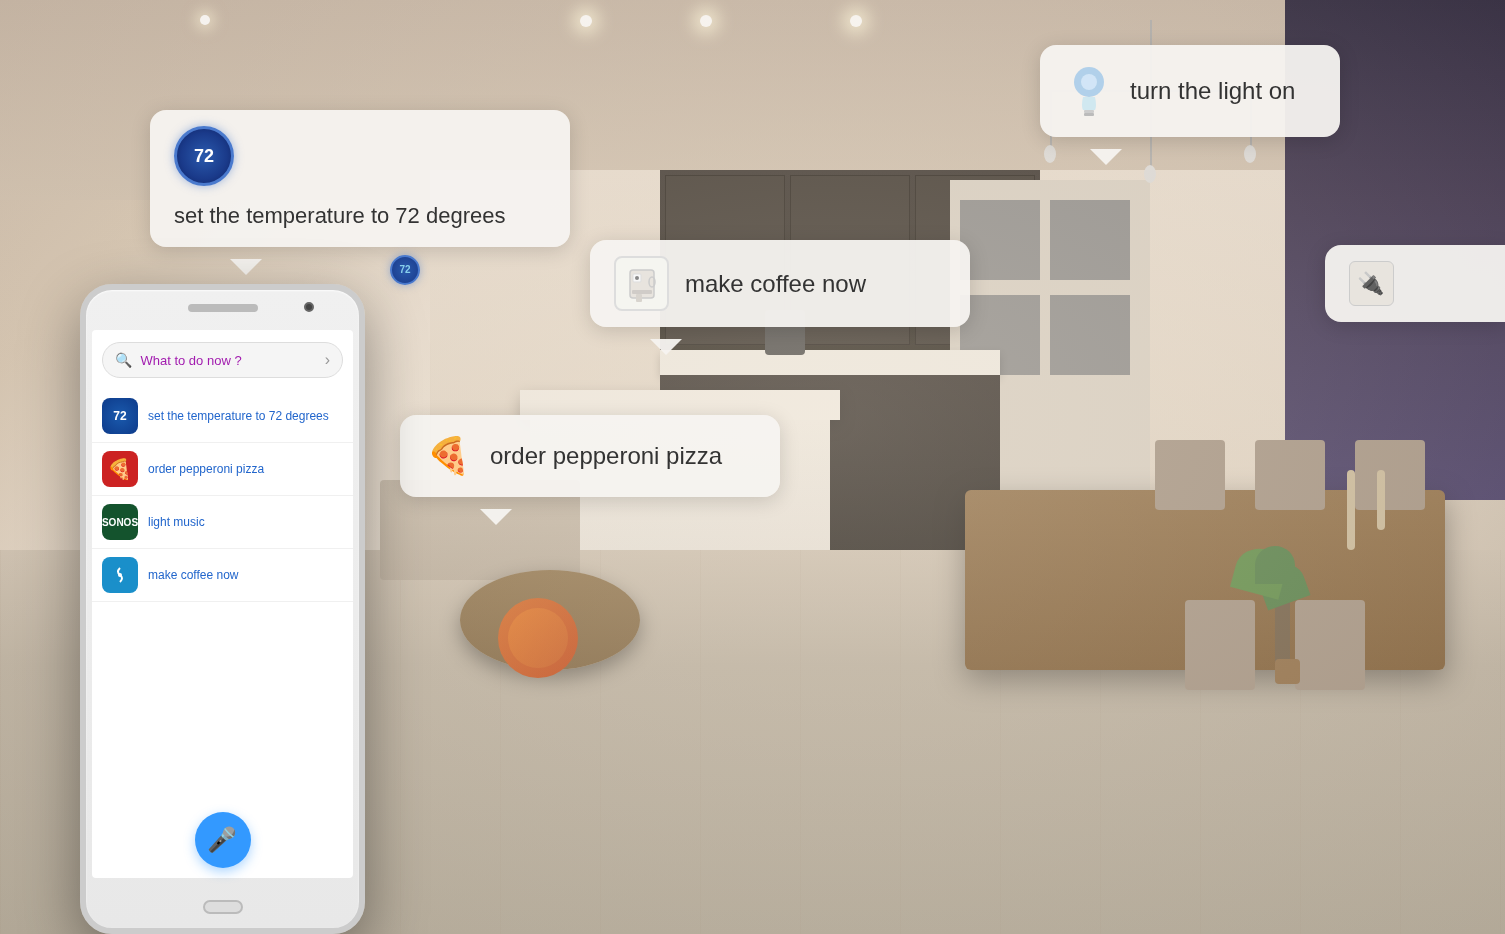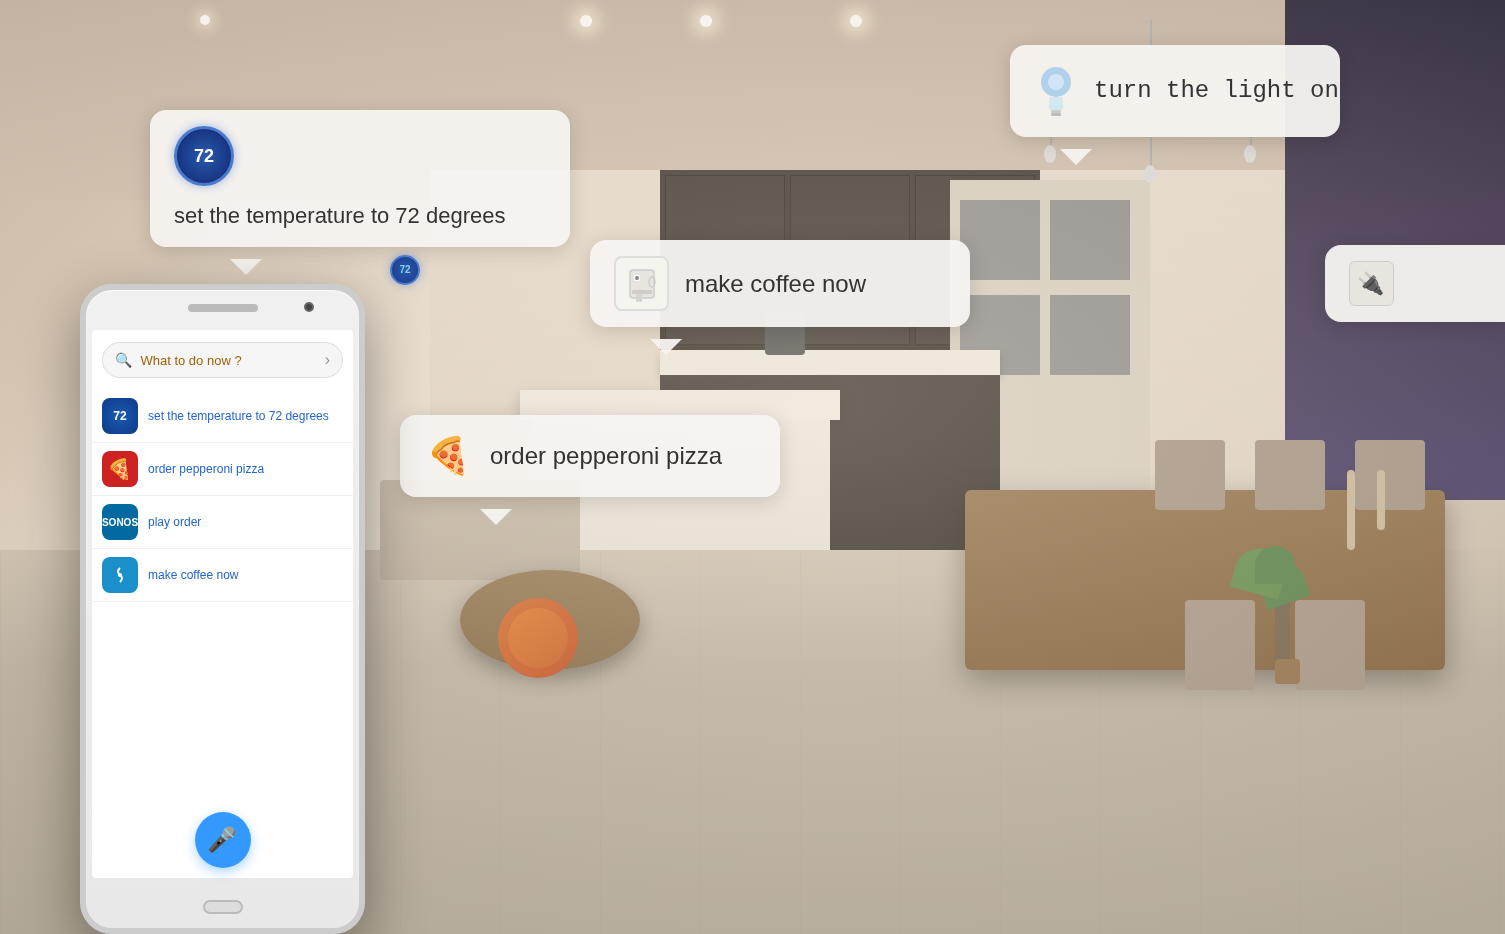--- a/index.html
+++ b/index.html
@@ -56,22 +56,21 @@
     }
 
     .bubble-temp::after {
       bottom: -28px; left: 80px;
       border-top-color: rgba(245, 243, 240, 0.95);
       border-bottom: none;
     }
 
     .bubble-light {
       top: 45px; right: 165px;
-      width: 330px;
-      font-family: Liberation Mono, monospace;
+      width: 300px;
     }
 
     .bubble-light::after {
       bottom: -28px; left: 50px;
       border-top-color: rgba(245, 243, 240, 0.95);
       border-bottom: none;
     }
 
     .bubble-coffee {
       top: 240px; left: 590px;
@@ -205,21 +204,21 @@
       border: 1px solid #ddd;
       gap: 8px;
     }
 
     .search-icon {
       color: #999;
       font-size: 14px;
     }
 
     .search-text {
-      color: #a16207;
+      color: #a21caf;
       font-size: 13px;
       flex: 1;
     }
 
     .search-arrow {
       color: #999;
       font-size: 16px;
     }
 
     
@@ -269,21 +268,21 @@
     }
 
     .pizza-icon-bg {
       background: #cc2222;
       display: flex;
       align-items: center;
       justify-content: center;
     }
 
     .sonos-icon-bg {
-      background: #0369a1;
+      background: #14532d;
       color: white;
       font-size: 10px;
       font-weight: bold;
     }
 
     .smartthings-icon-bg {
       background: #1a8fca;
       color: white;
       font-size: 9px;
       font-weight: bold;
@@ -481,21 +480,21 @@
 
 
 
       <div class="app-item">
         <div class="app-item-icon pizza-icon-bg" style="font-size:20px;">🍕</div>
         <span class="app-item-text">order pepperoni pizza</span>
       </div>
 
       <div class="app-item">
         <div class="app-item-icon sonos-icon-bg">SONOS</div>
-        <span class="app-item-text">play order</span>
+        <span class="app-item-text">light music</span>
       </div>
 
       <div class="app-item">
         <div class="app-item-icon smartthings-icon-bg">
           <svg width="22" height="22" viewBox="0 0 22 22">
             <circle cx="11" cy="11" r="10" fill="#1a8fca"></circle>
             <path d="M11 4 Q7 8 11 11 Q15 14 11 18" stroke="white" stroke-width="2" fill="none"></path>
             <circle cx="11" cy="11" r="2" fill="white"></circle>
           </svg>
         </div>

